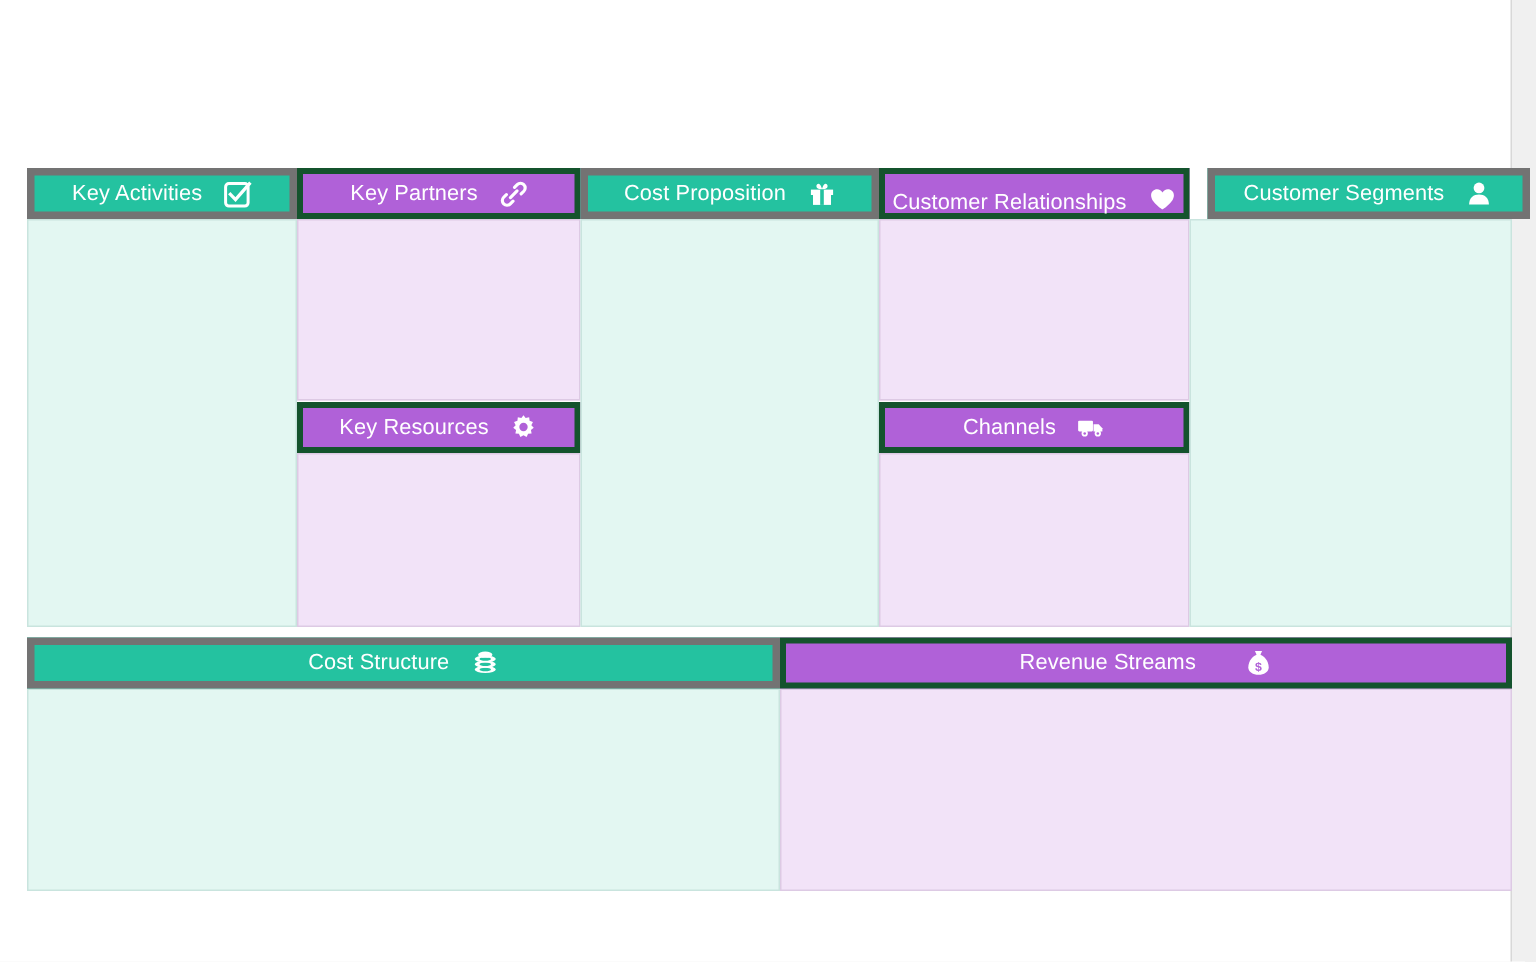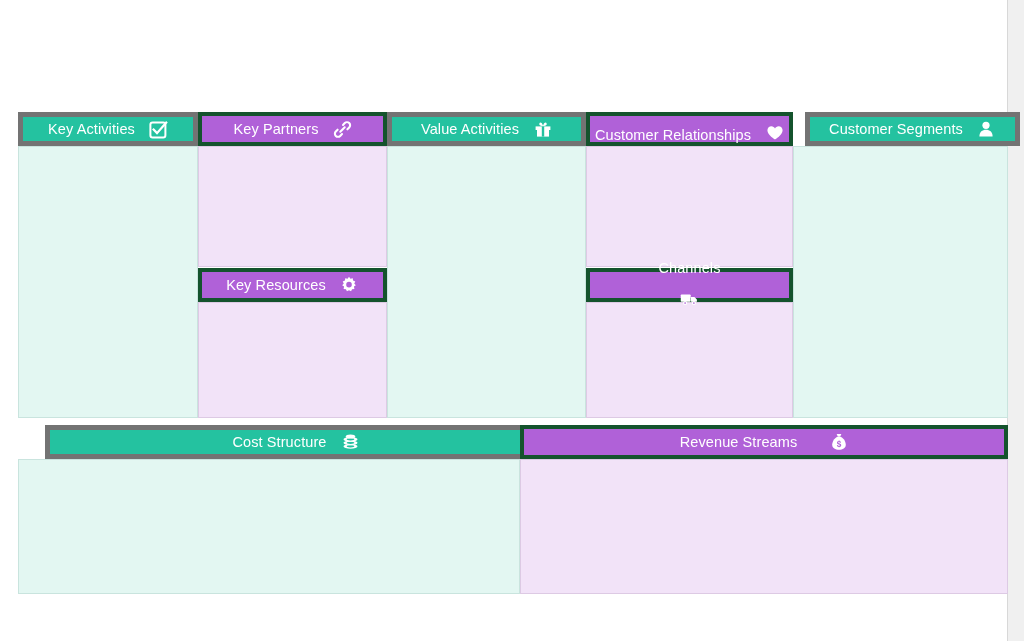--- a/index.html
+++ b/index.html
@@ -118,21 +118,21 @@
                    L15.8 8.3 L17.6 10.2 L15.5 11.8 L16.0 14.4 L13.4 14.6 L12.3 17.0
                    L10.0 15.8 L7.7 17.0 L6.6 14.6 L4.0 14.4 L4.5 11.8 L2.4 10.2
                    L4.2 8.3 L3.0 6.0 L5.5 5.0 L5.8 2.4 L8.4 3.0 Z"></path>
           <circle cx="10" cy="9.6" r="3.1" fill="#b061d8"></circle>
         </svg>
       </span>
     </div>
 
     <div class="panel teal" style="left:369px; top:34px; width:199px; height:272px;"></div>
     <div class="hdr teal" style="left:369px; top:0px; width:199px; height:34px;">
-      <span class="label">Value Activities</span>
+      <span class="label">Cost Proposition</span>
       <span class="ico">
         <svg width="18" height="18" viewBox="0 0 18 18">
           <rect x="1.6" y="6.4" width="14.8" height="3.6" fill="#ffffff"></rect>
           <rect x="3.0" y="10.0" width="12" height="6.6" fill="#ffffff"></rect>
           <rect x="7.8" y="6.4" width="2.4" height="10.2" fill="#24c2a0"></rect>
           <path d="M9 6.0 C9 6.0 6.6 6.2 5.6 5.1 C4.9 4.3 5.3 2.6 6.6 2.5
                    C8.0 2.4 9 5.9 9 5.9 Z" fill="#ffffff"></path>
           <path d="M9 6.0 C9 6.0 11.4 6.2 12.4 5.1 C13.1 4.3 12.7 2.6 11.4 2.5
                    C10.0 2.4 9 5.9 9 5.9 Z" fill="#ffffff"></path>
         </svg>
@@ -146,21 +146,21 @@
         <svg width="18" height="18" viewBox="0 0 18 18">
           <path fill="#ffffff" d="M9 15.6 C9 15.6 1.4 11.0 1.4 6.3
                    C1.4 3.8 3.3 2.2 5.4 2.2 C7.0 2.2 8.3 3.2 9 4.4
                    C9.7 3.2 11.0 2.2 12.6 2.2 C14.7 2.2 16.6 3.8 16.6 6.3
                    C16.6 11.0 9 15.6 9 15.6 Z"></path>
         </svg>
       </span>
     </div>
 
     <div class="panel purple" style="left:568px; top:190px; width:207px; height:116px;"></div>
-    <div class="hdr purple" style="left:568px; top:156px; width:207px; height:34px;flex-direction:column;">
+    <div class="hdr purple" style="left:568px; top:156px; width:207px; height:34px;">
       <span class="label">Channels</span>
       <span class="ico">
         <svg width="19" height="16" viewBox="0 0 20 16">
           <rect x="0.8" y="3.2" width="10.4" height="7.6" rx="0.8" fill="#ffffff"></rect>
           <path d="M11.6 5.8 L15.2 5.8 L17.8 8.6 L17.8 10.8 L11.6 10.8 Z" fill="#ffffff"></path>
           <circle cx="5.4" cy="12.2" r="2.2" fill="#ffffff"></circle>
           <circle cx="5.4" cy="12.2" r="0.9" fill="#b061d8"></circle>
           <circle cx="14.6" cy="12.2" r="2.2" fill="#ffffff"></circle>
           <circle cx="14.6" cy="12.2" r="0.9" fill="#b061d8"></circle>
         </svg>
@@ -172,21 +172,21 @@
       <span class="label">Customer Segments</span>
       <span class="ico">
         <svg width="18" height="18" viewBox="0 0 18 18">
           <circle cx="9" cy="5.3" r="3.6" fill="#ffffff"></circle>
           <path d="M2.4 16.4 C2.4 11.8 5.4 9.7 9 9.7 C12.6 9.7 15.6 11.8 15.6 16.4 Z" fill="#ffffff"></path>
         </svg>
       </span>
     </div>
 
     <div class="panel teal" style="left:0px; top:347px; width:502px; height:135px;"></div>
-    <div class="hdr teal" style="left:0px; top:313px; width:502px; height:34px;margin-left:27px;">
+    <div class="hdr teal" style="left:0px; top:313px; width:502px; height:34px;">
       <span class="label">Cost Structure</span>
       <span class="ico">
         <svg width="19" height="18" viewBox="0 0 20 18">
           <ellipse cx="10" cy="13.6" rx="7.4" ry="2.5" fill="#ffffff"></ellipse>
           <ellipse cx="10" cy="13.6" rx="4.0" ry="1.2" fill="#24c2a0"></ellipse>
           <ellipse cx="10" cy="9.9" rx="7.4" ry="2.5" fill="#ffffff"></ellipse>
           <ellipse cx="10" cy="9.9" rx="4.0" ry="1.2" fill="#24c2a0"></ellipse>
           <ellipse cx="10" cy="6.2" rx="7.4" ry="2.5" fill="#ffffff"></ellipse>
           <ellipse cx="10" cy="6.2" rx="4.0" ry="1.2" fill="#24c2a0"></ellipse>
           <ellipse cx="10" cy="3.2" rx="5.0" ry="2.2" fill="#ffffff"></ellipse>

